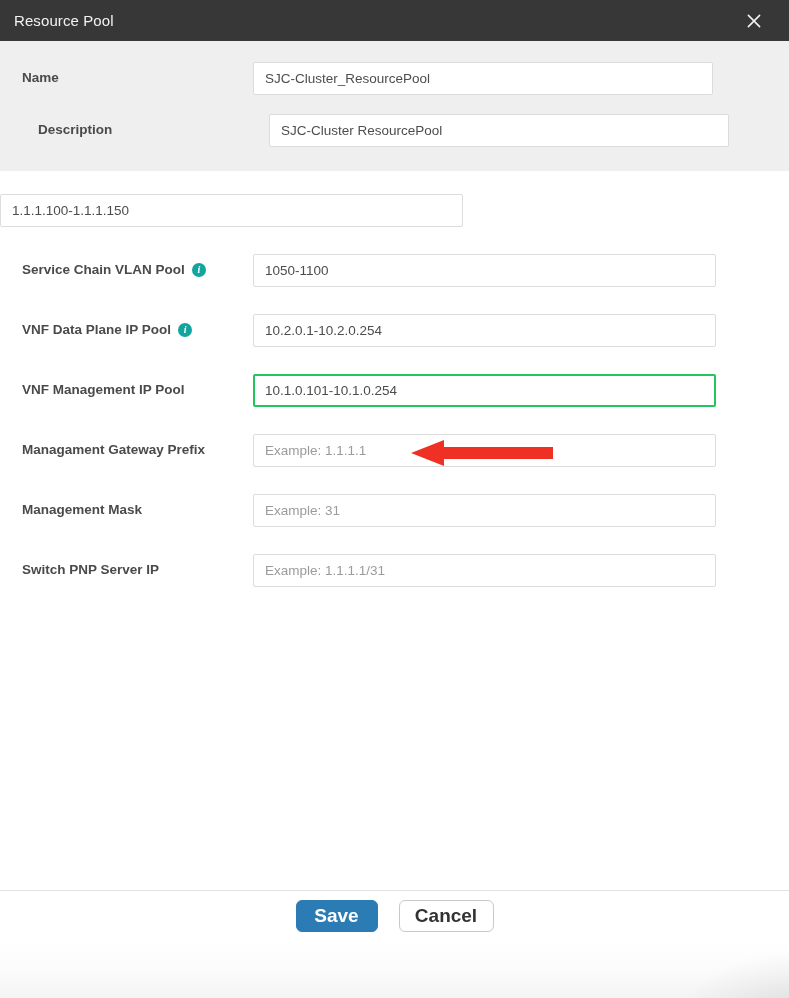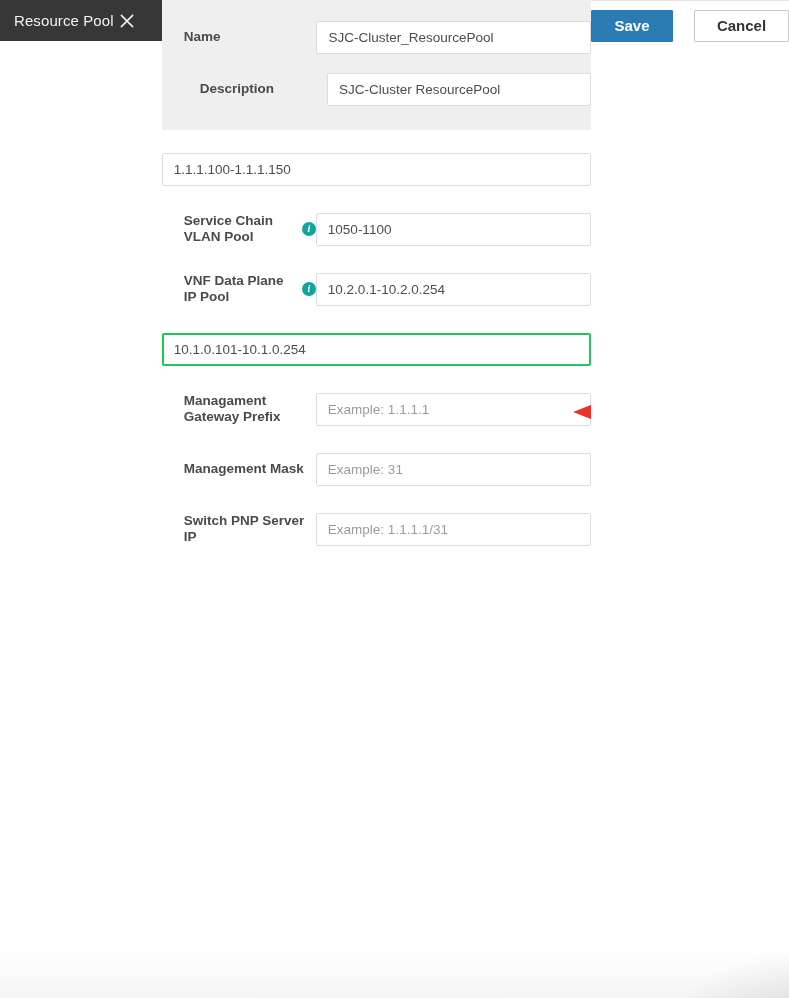--- a/index.html
+++ b/index.html
@@ -17,21 +17,21 @@
   }
 
   
   #dialog {
     position: absolute;
     left: 0; top: 0;
     width: 789px;
     height: 940px;
     background: #ffffff;
     display: flex;
-    flex-direction: row;
+    flex-direction: column;
   }
 
   
   #titlebar {
     height: 41px;
     background: #373737;
     display: flex;
     align-items: center;
     justify-content: space-between;
     padding: 0 22px 0 14px;
@@ -144,24 +144,24 @@
     border-top: 1px solid #e2e2e2;
     height: 50px;
     display: flex;
     align-items: center;
     justify-content: center;
     gap: 21px;
     background: #ffffff;
   }
   .btn {
     font-family: "Liberation Sans", sans-serif;
-    font-size: 15px;
+    font-size: 19px;
     font-weight: bold;
     height: 32px;
-    border-radius: 1px;
+    border-radius: 6px;
     cursor: pointer;
     display: inline-flex;
     align-items: center;
     justify-content: center;
   }
   #save-button {
     width: 82px;
     background: #2b7cb5;
     border: 1px solid #2b7cb5;
     color: #ffffff;
@@ -241,20 +241,23 @@
 
       <div class="field-row">
         <div class="field-label">
           <span>VNF Data Plane IP Pool</span>
           <span class="info-icon">i</span>
         </div>
         <input class="text-input" type="text" value="10.2.0.1-10.2.0.254" style="">
       </div>
 
       <div class="field-row">
+        <div class="field-label">
+          <span>VNF Management IP Pool</span>
+        </div>
         <input class="text-input focused" type="text" value="10.1.0.101-10.1.0.254" style="">
       </div>
 
       <div class="field-row">
         <div class="field-label">
           <span>Managament Gateway Prefix</span>
         </div>
         <input class="text-input" type="text" placeholder="Example: 1.1.1.1" style="">
       </div>
 

